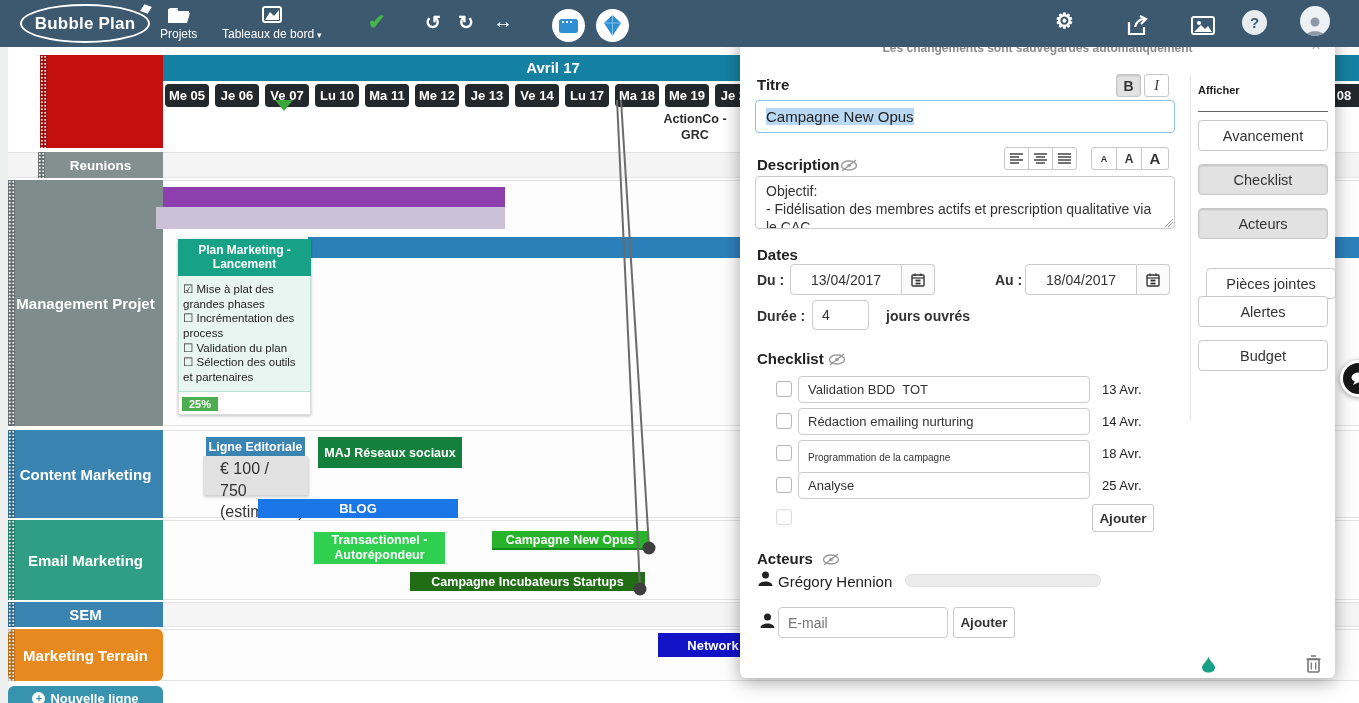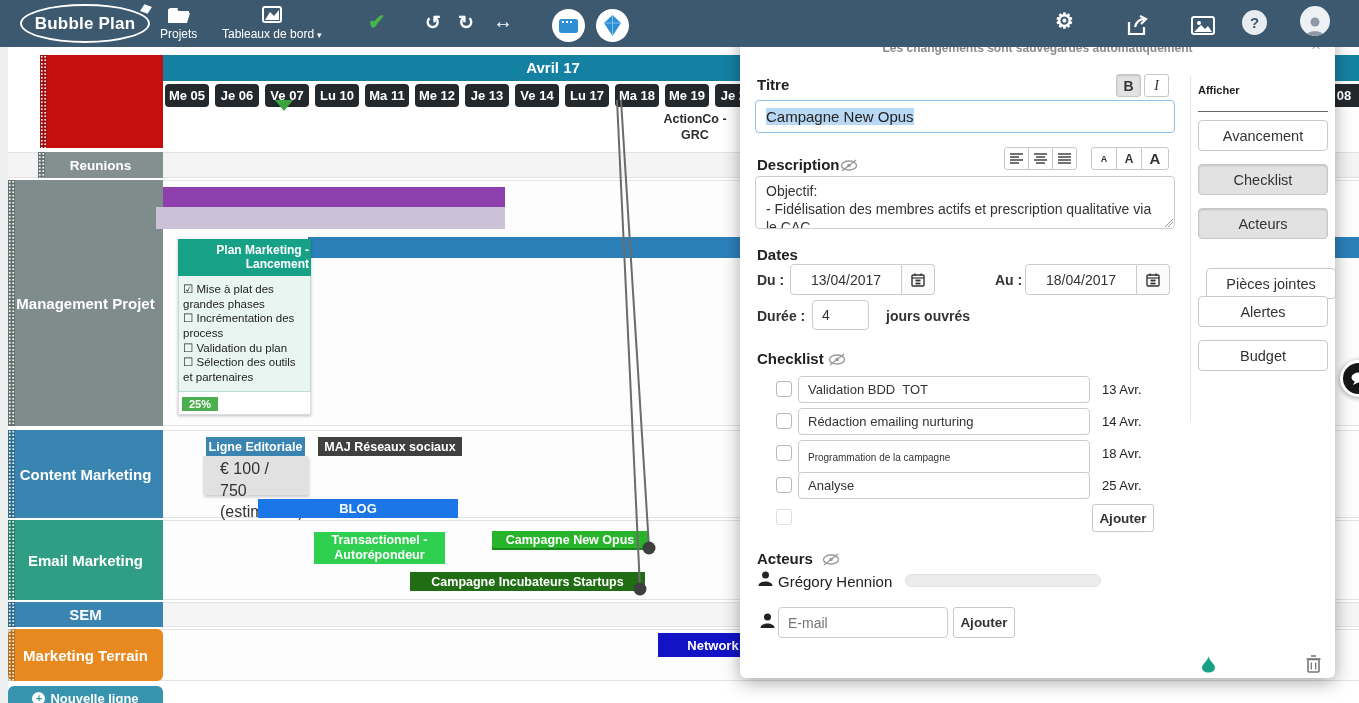--- a/index.html
+++ b/index.html
@@ -41,21 +41,21 @@
                      font-weight:700; font-size:12.5px; line-height:1.25; z-index:2; white-space:pre-line;}
 
   .row-stripe { position:absolute; left:8px; width:1351px; border-top:1px solid #e3e3e3; border-bottom:1px solid #e3e3e3; z-index:1;}
   .row-head { position:absolute; color:#fff; font-weight:700; font-size:13.5px; display:flex; align-items:center;
               justify-content:center; text-align:center; z-index:2; cursor:pointer;}
 
   .bar { position:absolute; z-index:3; color:#fff; font-weight:700; font-size:12.5px;
          display:flex; align-items:center; justify-content:center; text-align:center; cursor:pointer;}
 
   .pm-card { position:absolute; left:178px; top:239px; width:133px; z-index:4; box-shadow:0 1px 3px rgba(0,0,0,.25); cursor:pointer;}
-  .pm-head { background:#17a287; color:#fff; font-weight:700; font-size:12px; text-align:right; padding:4px 2px; line-height:1.2; white-space:pre-line;}
+  .pm-head { background:#17a287; color:#fff; font-weight:700; font-size:12px; text-align:center; padding:4px 2px; line-height:1.2; white-space:pre-line;}
   .pm-body { background:#e9f5f1; border:1px solid #bcded3; border-top:none; padding:6px 4px; font-size:11.5px; color:#222; line-height:1.28;}
   .pm-foot { background:#fff; border:1px solid #ddd; border-top:none; padding:2px 3px; }
   .pm-badge { display:inline-block; background:#4cae4f; color:#fff; font-weight:700; font-size:11px; padding:1px 7px;}
 
   .le-head { position:absolute; left:206px; top:437px; width:99px; height:19px; background:#3a84b2; z-index:4;}
   .le-body { position:absolute; left:203px; top:456px; width:105px; height:39px; background:#e1e1e1; z-index:3;
              font-size:16px; color:#333; padding:2px 17px; line-height:1.35; box-shadow:1px 2px 3px rgba(0,0,0,.2); white-space:pre-line;}
 
   .links-svg { position:absolute; left:0; top:0; z-index:5; pointer-events:none;}
 
@@ -248,21 +248,21 @@
       <div><span>☐</span> <span>Incrémentation des process</span></div>
       <div><span>☐</span> <span>Validation du plan</span></div>
       <div><span>☐</span> <span>Sélection des outils et partenaires</span></div>
     </div>
     <div class="pm-foot"><span class="pm-badge">25%</span></div>
   </div>
 
   <div class="bar le-head">Ligne Editoriale</div>
   <div class="le-body">€  100 / 750
 (estimation)</div>
-  <div class="bar" style="left:318px; top:437px; width:144px; height:19px; background:#404040;">MAJ Réseaux sociaux</div>
+  <div class="bar" style="left:318px; top:437px; width:144px; height:31px; background:#15803d;">MAJ Réseaux sociaux</div>
   <div class="bar" style="left:258px; top:499px; width:200px; height:19px; background:#1b76e8; font-size:13px;">BLOG</div>
   <div class="bar" style="left:314px; top:532px; width:131px; height:32px; background:#2fd050; line-height:1.2; white-space:pre-line;">Transactionnel -
 Autorépondeur</div>
   <div class="bar" style="left:492px; top:531px; width:156px; height:19px; background:#27b42a; border-bottom:2px solid #178a1b;">Campagne New Opus</div>
   <div class="bar" style="left:410px; top:572px; width:235px; height:19px; background:#206d13;">Campagne Incubateurs Startups</div>
   <div class="bar" style="left:658px; top:633px; width:110px; height:24px; background:#1213c6; font-size:13px;">Network</div>
 
   <svg class="links-svg" width="1359" height="703">
     <line x1="621" y1="100" x2="649" y2="547" stroke="#6b6b6b" stroke-width="2"></line>
     <line x1="617" y1="100" x2="640" y2="588" stroke="#6b6b6b" stroke-width="2"></line>

